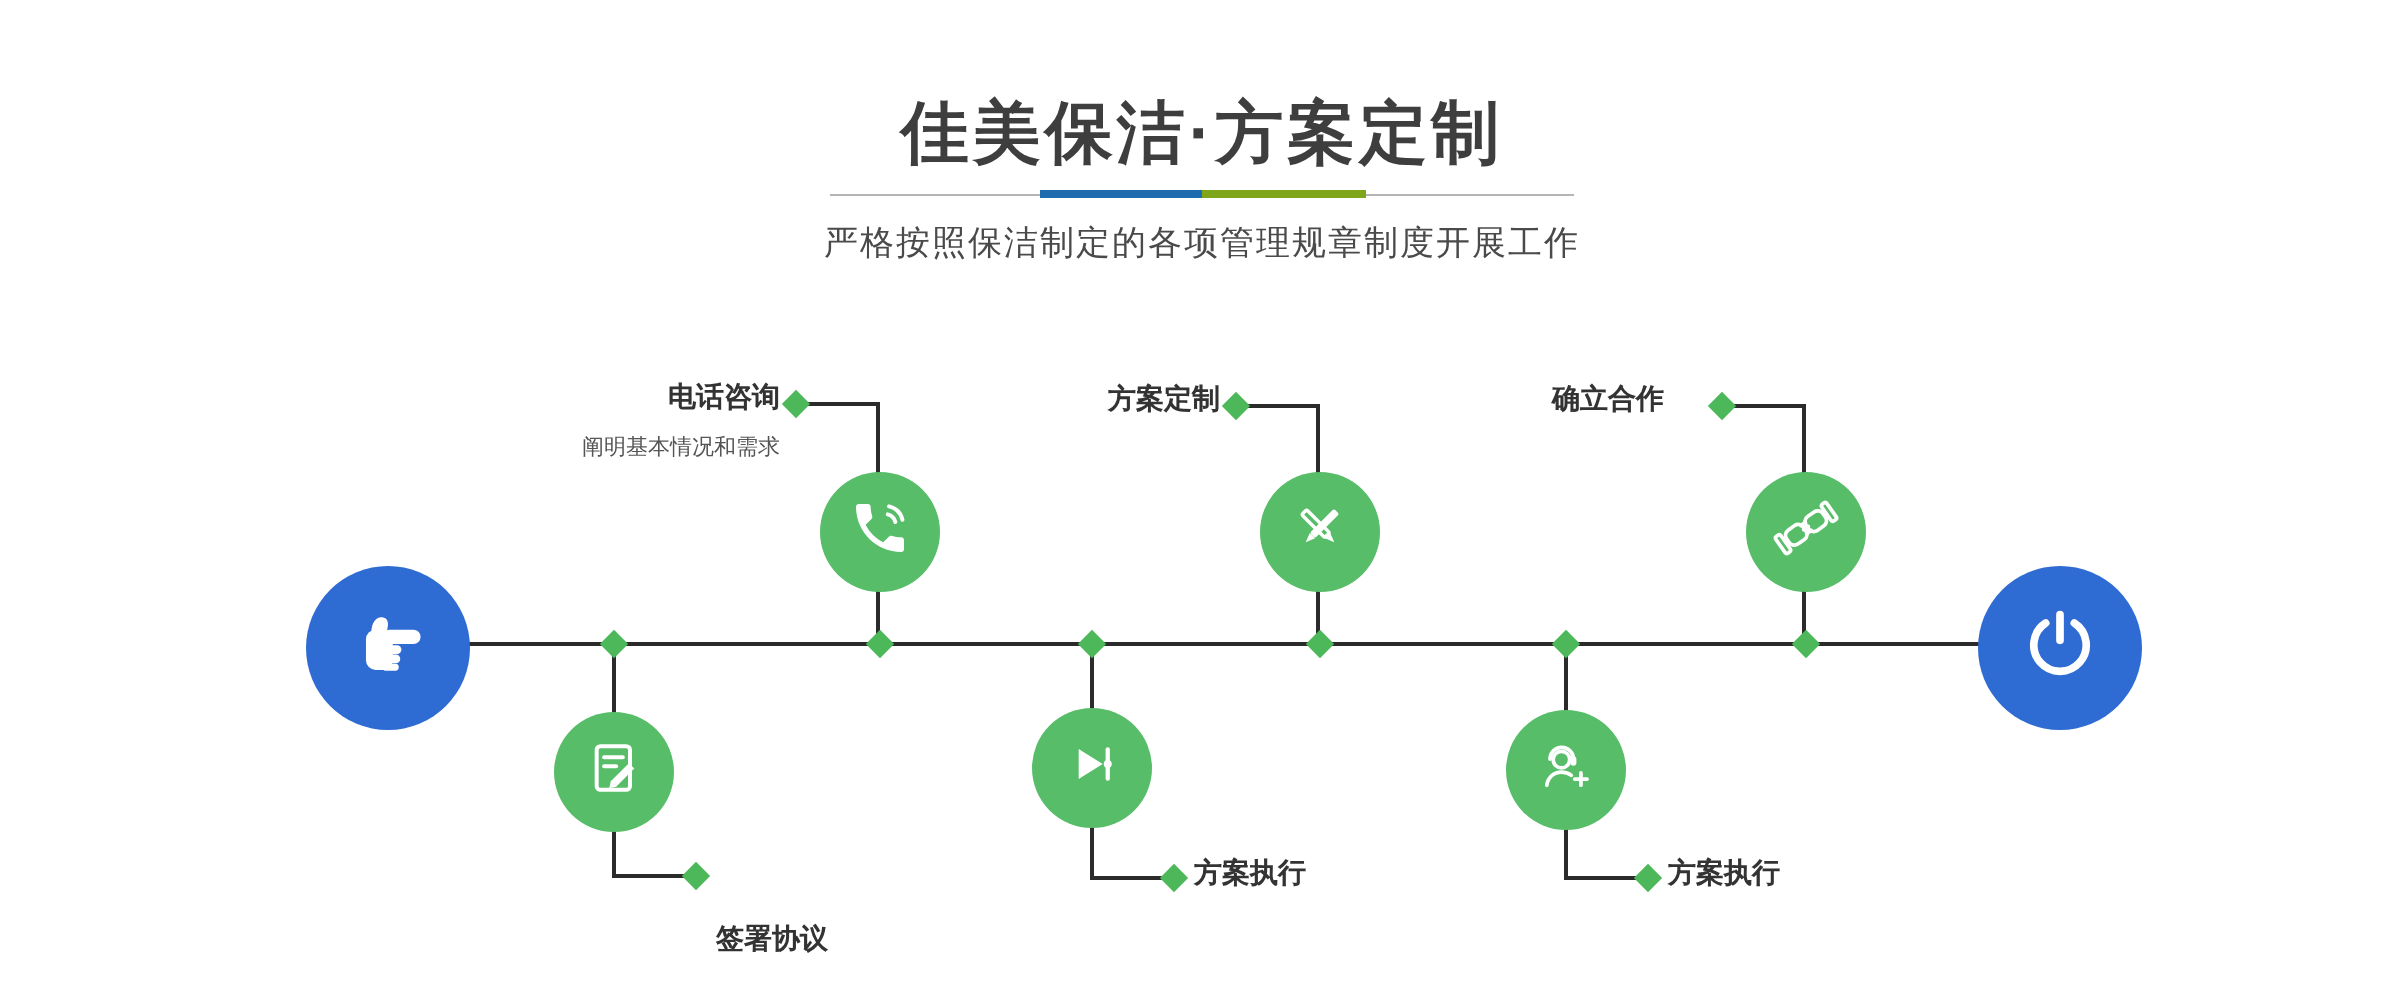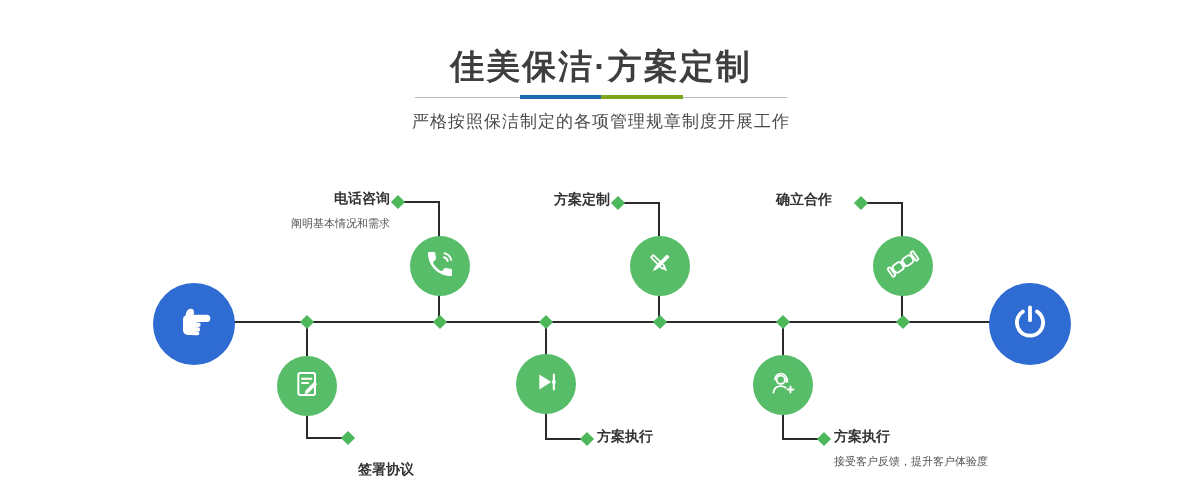--- a/index.html
+++ b/index.html
@@ -176,15 +176,14 @@
           <circle cx="10.3" cy="9.6" r="3.1"></circle>
           <path d="M4.8 19.2 c.4-3.1 2.7-4.9 5.5-4.9 1.4 0 2.7.4 3.7 1.2"></path>
           <path d="M6 9.4 a4.4 4.4 0 0 1 8.8 0"></path>
           <path d="M14.8 9.4 v1.4" stroke-width="2.2"></path>
           <path d="M17.6 14.6 v4.6 M15.3 16.9 h4.6"></path>
         </g>
       </svg>
     </span>
   </div>
   <div class="abs step-title" style="left:834px;top:428px;">方案执行</div>
-  <div class="abs step-desc" style="left:834px;top:454px;">接受客户反馈，提升客户体验度</div>
 
 </div>
 
 </body></html>

